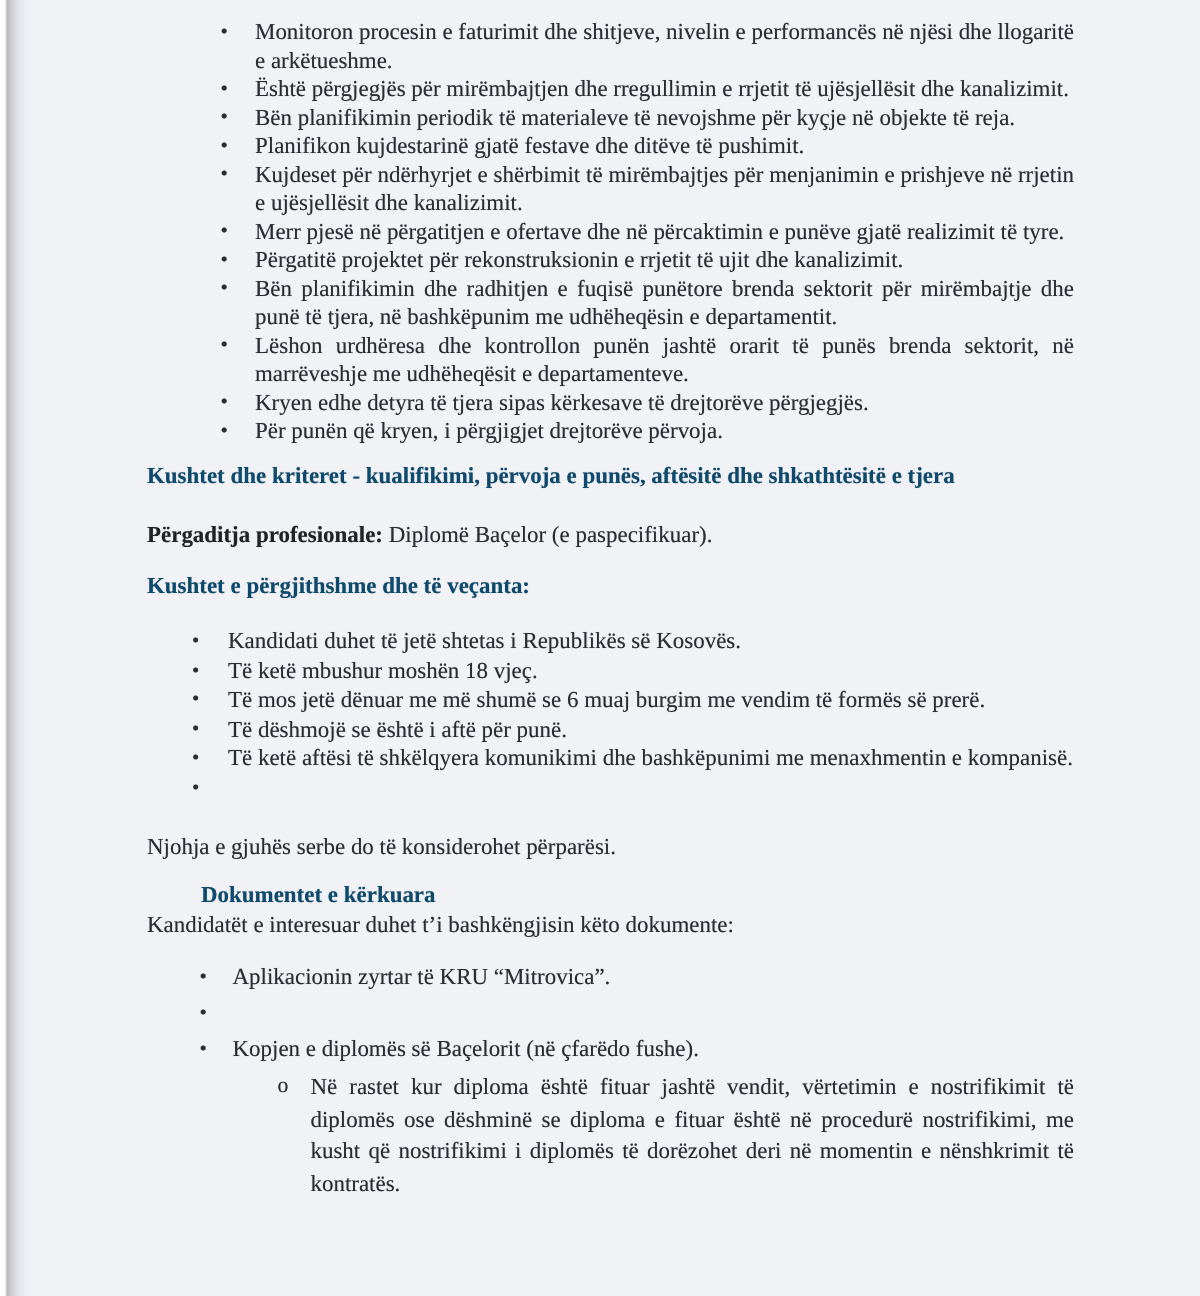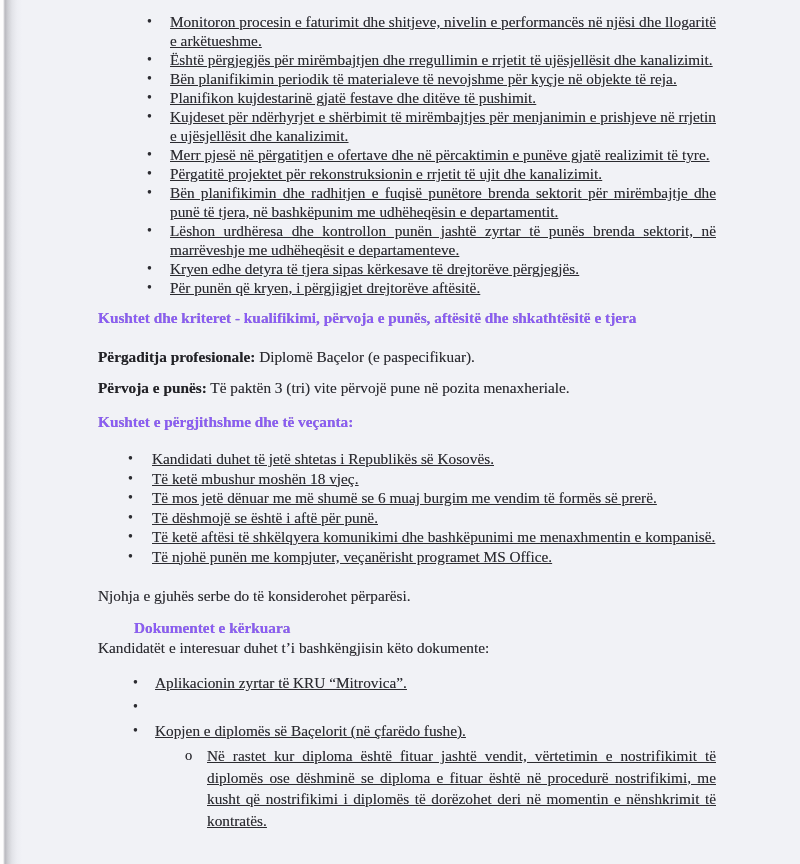--- a/index.html
+++ b/index.html
@@ -22,30 +22,30 @@
   .scan-edge-right {
     position: absolute; right: 0; top: 0; width: 14px; height: 864px; z-index: 5;
     background: linear-gradient(to right,
       #f1f2f6 0px, #eff0f4 4px, #fafafc 6px, #dededre 8px,
       #d9dadf 10px, #dcdde2 14px);
   }
   .content { position: absolute; left: 0; top: 0; width: 800px; padding-top: 12px; z-index: 1; }
 
   .li { display: flex; align-items: flex-start; }
   .li .marker { flex: none; text-align: left; }
-  .li .txt { flex: 1 1 auto; text-decoration: underline; }
+  .li .txt { flex: 1 1 auto; }
 
   
   .duties { }
   .duties .li { padding-left: 147px; padding-right: 84px; line-height: 19px; }
   .duties .marker { width: 23px; font-size: 14px; }
   .duties .txt { text-align: justify; }
 
   .h-bold {
-    font-weight: bold; color: #8b5cf6;
+    font-weight: bold; color: #0c4a6e;
     padding-left: 98px; padding-right: 70px; line-height: 20px;
   }
   .h1 { margin-top: 11px; }
   .para { padding-left: 98px; padding-right: 78px; line-height: 19px; }
   .p-edu { margin-top: 19px; }
   .p-exp { margin-top: 12px; }
   .h2 { margin-top: 15px; }
   .b { font-weight: bold; color: #222226; }
 
   
@@ -58,21 +58,21 @@
   .p-intro { }
 
   
   .docs { margin-top: 16px; }
   .docs .li { padding-left: 133px; padding-right: 60px; line-height: 19px; margin-bottom: 5px; }
   .docs .marker { width: 22px; font-size: 14px; }
 
   
   .subdoc { display: flex; padding-left: 185px; padding-right: 84px; line-height: 21.5px; margin-top: 1px; }
   .subdoc .marker { flex: none; width: 22px; font-size: 14.5px; }
-  .subdoc .txt { flex: 1 1 auto; text-align: justify; text-decoration: underline; }
+  .subdoc .txt { flex: 1 1 auto; text-align: justify; }
 </style>
 </head>
 <body style="background: rgb(241, 242, 246); color: rgb(43, 43, 48);">
 
 <div class="scan-edge-left"></div>
 <div class="scan-edge-right"></div>
 
 <div class="content">
 
   <div class="duties">
@@ -103,37 +103,36 @@
     <div class="li">
       <span class="marker">•</span>
       <span class="txt">Përgatitë projektet për rekonstruksionin e rrjetit të ujit dhe kanalizimit.</span>
     </div>
     <div class="li">
       <span class="marker">•</span>
       <span class="txt">Bën planifikimin dhe radhitjen e fuqisë punëtore brenda sektorit për mirëmbajtje dhe punë të tjera, në bashkëpunim me udhëheqësin e departamentit.</span>
     </div>
     <div class="li">
       <span class="marker">•</span>
-      <span class="txt">Lëshon urdhëresa dhe kontrollon punën jashtë zyrtar të punës brenda sektorit, në marrëveshje me udhëheqësit e departamenteve.</span>
+      <span class="txt">Lëshon urdhëresa dhe kontrollon punën jashtë orarit të punës brenda sektorit, në marrëveshje me udhëheqësit e departamenteve.</span>
     </div>
     <div class="li">
       <span class="marker">•</span>
       <span class="txt">Kryen edhe detyra të tjera sipas kërkesave të drejtorëve përgjegjës.</span>
     </div>
     <div class="li">
       <span class="marker">•</span>
-      <span class="txt">Për punën që kryen, i përgjigjet drejtorëve aftësitë.</span>
+      <span class="txt">Për punën që kryen, i përgjigjet drejtorëve përvoja.</span>
     </div>
   </div>
 
   <div class="h-bold h1">Kushtet dhe kriteret - kualifikimi, përvoja e punës, aftësitë dhe shkathtësitë e tjera</div>
 
   <div class="para p-edu"><span class="b">Përgaditja profesionale:</span><span> Diplomë Baçelor (e paspecifikuar).</span></div>
 
-  <div class="para p-exp"><span class="b">Përvoja e punës:</span><span> Të paktën 3 (tri) vite përvojë pune në pozita menaxheriale.</span></div>
 
   <div class="h-bold h2">Kushtet e përgjithshme dhe të veçanta:</div>
 
   <div class="conds">
     <div class="li">
       <span class="marker">•</span>
       <span class="txt">Kandidati duhet të jetë shtetas i Republikës së Kosovës.</span>
     </div>
     <div class="li">
       <span class="marker">•</span>
@@ -146,21 +145,20 @@
     <div class="li">
       <span class="marker">•</span>
       <span class="txt">Të dëshmojë se është i aftë për punë.</span>
     </div>
     <div class="li">
       <span class="marker">•</span>
       <span class="txt">Të ketë aftësi të shkëlqyera komunikimi dhe bashkëpunimi me menaxhmentin e kompanisë.</span>
     </div>
     <div class="li">
       <span class="marker">•</span>
-      <span class="txt">Të njohë punën me kompjuter, veçanërisht programet MS Office.</span>
     </div>
   </div>
 
   <div class="para p-note">Njohja e gjuhës serbe do të konsiderohet përparësi.</div>
 
   <div class="h-bold h3">Dokumentet e kërkuara</div>
 
   <div class="para p-intro">Kandidatët e interesuar duhet t’i bashkëngjisin këto dokumente:</div>
 
   <div class="docs">

